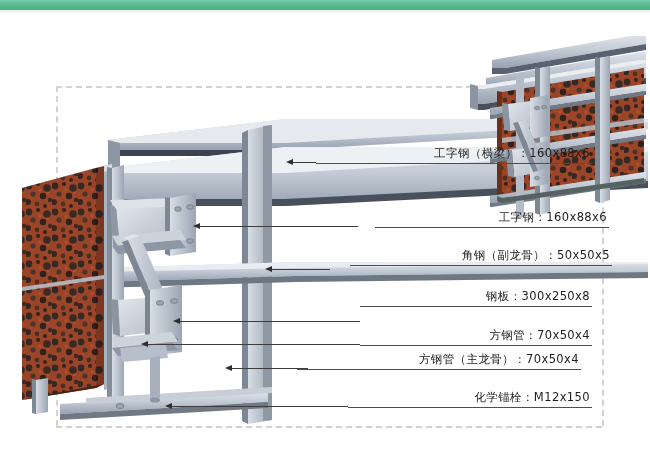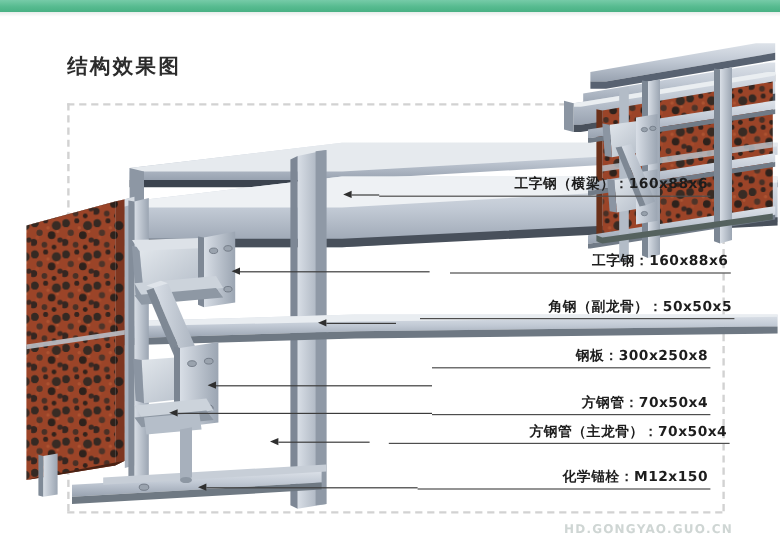--- a/index.html
+++ b/index.html
@@ -29,21 +29,21 @@
   }
 
   
   .dash-v{position:absolute;width:0;border-left:2px dashed #d2d2d2;}
   .dash-h{position:absolute;height:0;border-top:2px dashed #d2d2d2;}
 
   
   .callout{position:absolute;white-space:nowrap;}
   .callout .ctext{
     display:block;
-    font-size:11.5px;font-weight:bold;color:#1d1d1d;
+    font-size:11.5px;font-weight:normal;color:#1d1d1d;
     letter-spacing:0.4px;
     text-align:right;
     padding:0 2px 2px 0;
     font-family:"DejaVu Sans","Liberation Sans",sans-serif;
   }
   .callout .crule{display:block;height:1px;background:#4e4e4e;width:100%;}
 
   
   .leader{position:absolute;height:1px;background:#3c3c3c;}
   .arrow{position:absolute;width:0;height:0;
@@ -69,21 +69,20 @@
   <div class="topbar">
     <div class="topbar-shade"></div>
   </div>
   <div class="topbar-hair"></div>
 
   <div class="dash-v" id="frame-left" style="left: 56px; top: 86px; height: 340px;"></div>
   <div class="dash-h" id="frame-top" style="left: 56px; top: 86px; width: 546px;"></div>
   <div class="dash-v" id="frame-right" style="left: 602px; top: 86px; height: 340px;"></div>
   <div class="dash-h" id="frame-bottom" style="left: 56px; top: 426px; width: 546px;"></div>
 
-  <div class="title">结构效果图</div>
 
   <svg class="art" width="650" height="450" viewBox="0 0 650 450" xmlns="http://www.w3.org/2000/svg">
     <defs>
 
       <pattern id="granite" patternUnits="userSpaceOnUse" width="26" height="26">
         <rect width="26" height="26" fill="#9b4428"></rect>
         <circle cx="3" cy="4" r="3.4" fill="#2c2723" opacity="0.92"></circle>
         <circle cx="12" cy="2" r="2.1" fill="#241f1c" opacity="0.85"></circle>
         <circle cx="21" cy="6" r="3.8" fill="#2e2824" opacity="0.9"></circle>
         <circle cx="7" cy="12" r="2.6" fill="#3a3029" opacity="0.8"></circle>
@@ -287,29 +286,28 @@
         <span class="crule"></span>
       </div>
       <div class="leader" style="left: 180px; top: 321px; width: 180px;"></div>
       <div class="arrow" style="left: 173px; top: 318px;"></div>
       <div class="callout" style="left: 360px; top: 328px; width: 232px;">
         <span class="ctext">方钢管：70x50x4</span>
         <span class="crule"></span>
       </div>
       <div class="leader" style="left: 148px; top: 344px; width: 212px;"></div>
       <div class="arrow" style="left: 141px; top: 341px;"></div>
-      <div class="callout" style="left: 324px; top: 352px; width: 284px;">
+      <div class="callout" style="left: 297px; top: 352px; width: 284px;">
         <span class="ctext">方钢管（主龙骨）：70x50x4</span>
         <span class="crule"></span>
       </div>
       <div class="leader" style="left: 232px; top: 368px; width: 76px;"></div>
       <div class="arrow" style="left: 225px; top: 365px;"></div>
       <div class="callout" style="left: 348px; top: 390px; width: 244px;">
         <span class="ctext">化学锚栓：M12x150</span>
         <span class="crule"></span>
       </div>
       <div class="leader" style="left: 172px; top: 406px; width: 176px;"></div>
       <div class="arrow" style="left: 165px; top: 403px;"></div>
     </div>
 
-  <div class="watermark">HD.GONGYAO.GUO.CN</div>
 
 </div>
 
 </body></html>

